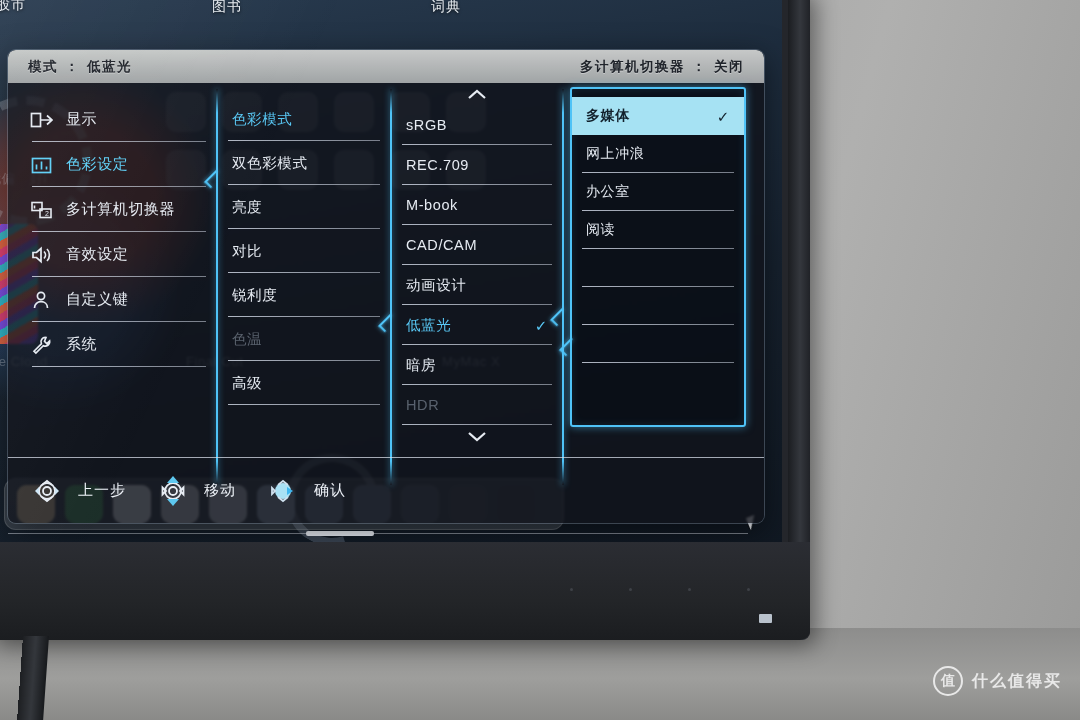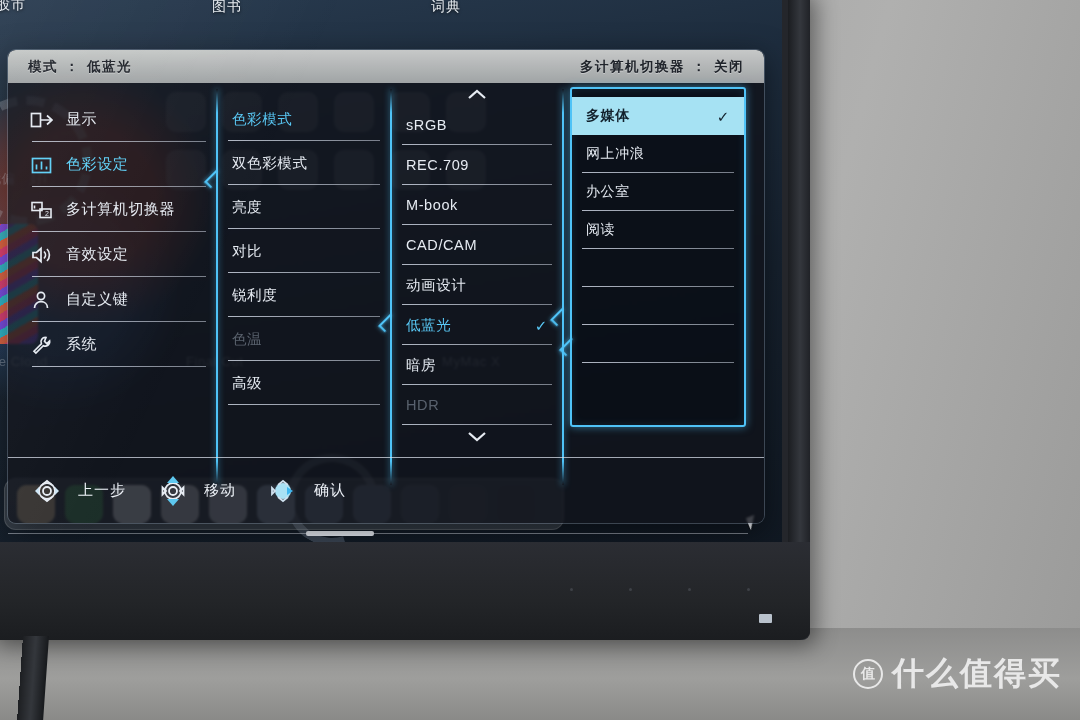--- a/index.html
+++ b/index.html
@@ -236,21 +236,21 @@
   
   .wm{
     position:absolute;right:18px;bottom:24px;display:flex;align-items:center;gap:9px;
     opacity:.92;
   }
   .wm .badge{
     width:26px;height:26px;border-radius:50%;border:2px solid #efefef;
     color:#efefef;font-size:14px;display:flex;align-items:center;justify-content:center;
     font-weight:bold;
   }
-  .wm .txt{color:#efefef;font-size:32px;letter-spacing:2px;font-weight:bold;}
+  .wm .txt{color:#efefef;font-size:16px;letter-spacing:2px;font-weight:bold;}
 </style>
 </head>
 <body>
 
 <div class="stage">
 
   <div class="wall"></div>
   <div class="wall-left-dark"></div>
   <div class="floor"></div>
 

